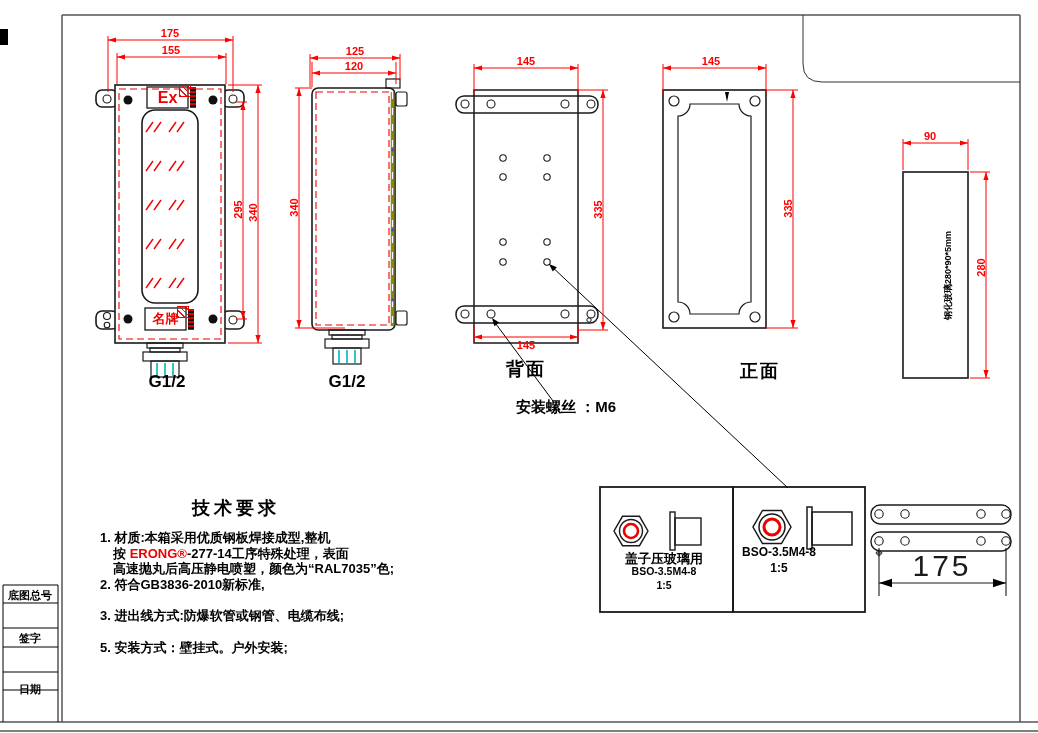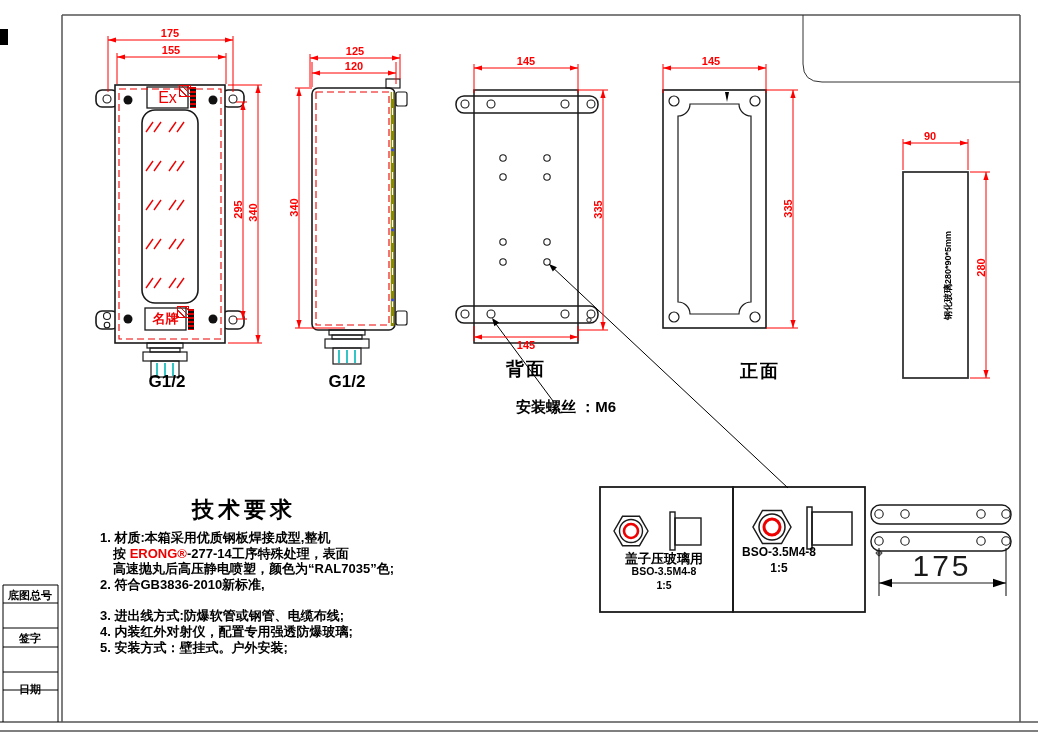--- a/index.html
+++ b/index.html
@@ -289,21 +289,21 @@
     <polygon points="986,172 983.4,180 988.6,180" fill="#f00" stroke="none"></polygon>
     <polygon points="986,378 983.4,370 988.6,370" fill="#f00" stroke="none"></polygon>
   </g>
 </svg>
 
 <div class="vent" style="left:179px;top:85px;width:10px;height:10px;"></div>
 <div class="stripe-bar" style="left:190px;top:87px;width:6px;height:21px;"></div>
 <div class="vent" style="left:177px;top:306px;width:10px;height:10px;"></div>
 <div class="stripe-bar" style="left:188px;top:309px;width:6px;height:21px;"></div>
 
-<span class="t red ctr" style="left:147px;top:90px;width:41px;font-weight:normal;font-size:16px;">Ex</span>
+<span class="t red ctr" style="left:147px;top:90px;width:41px;font-weight:bold;font-size:16px;">Ex</span>
 <span class="t red ctr" style="left:145px;top:312px;width:41px;font-weight:bold;font-size:13px;">名牌</span>
 <span class="t cap ctr" style="left:141px;top:373px;width:52px;font-size:17px;letter-spacing:0;">G1/2</span>
 <span class="t cap ctr" style="left:321px;top:373px;width:52px;font-size:17px;letter-spacing:0;">G1/2</span>
 
 <span class="t dim" style="left:145px;top:28px;">175</span>
 <span class="t dim" style="left:146px;top:45px;">155</span>
 <span class="t dim dimv" style="left:218px;top:204px;">295</span>
 <span class="t dim dimv" style="left:233px;top:207px;">340</span>
 <span class="t dim" style="left:330px;top:46px;">125</span>
 <span class="t dim" style="left:329px;top:61px;">120</span>
@@ -322,28 +322,27 @@
 <span class="t" style="left:516px;top:399px;font-weight:bold;font-size:15px;">安装螺丝 ：M6</span>
 
 <span class="t det" style="left:604px;top:552px;width:120px;font-size:13px;">盖子压玻璃用</span>
 <span class="t det" style="left:604px;top:566px;width:120px;font-size:10.5px;">BSO-3.5M4-8</span>
 <span class="t det" style="left:604px;top:580px;width:120px;font-size:10.5px;">1:5</span>
 <span class="t det" style="left:719px;top:546px;width:120px;font-size:12px;">BSO-3.5M4-8</span>
 <span class="t det" style="left:719px;top:562px;width:120px;font-size:12px;">1:5</span>
 
 <span class="t ctr" style="left:897px;top:551px;width:90px;font-size:30px;color:#1a1a1a;letter-spacing:3px;">175</span>
 
-<span class="t" style="left:192px;top:499px;font-size:22px;font-weight:bold;letter-spacing:4px;">技术要求</span>
+<span class="t" style="left:192px;top:499px;font-size:18px;font-weight:bold;letter-spacing:4px;">技术要求</span>
 <span class="t tech" style="left:100px;top:531px;">1. 材质:本箱采用优质钢板焊接成型,整机</span>
 <span class="t tech" style="left:113px;top:547px;">
   <span>按 </span><span class="red">ERONG®</span><span>-277-14工序特殊处理，表面</span>
 </span>
 <span class="t tech" style="left:113px;top:562px;">高速抛丸后高压静电喷塑，颜色为“RAL7035”色;</span>
 <span class="t tech" style="left:100px;top:578px;">2. 符合GB3836-2010新标准,</span>
 <span class="t tech" style="left:100px;top:609px;">3. 进出线方式:防爆软管或钢管、电缆布线;</span>
-<span class="t tech" style="left:100px;top:625px;">4. 内装红外对射仪，配置专用强透防爆玻璃;</span>
 <span class="t tech" style="left:100px;top:641px;">5. 安装方式：壁挂式。户外安装;</span>
 
 <span class="t tb-label" style="left:4px;top:590px;">底图总号</span>
 <span class="t tb-label" style="left:4px;top:633px;">签字</span>
 <span class="t tb-label" style="left:4px;top:684px;">日期</span>
 
 </div>
 
 </body></html>

